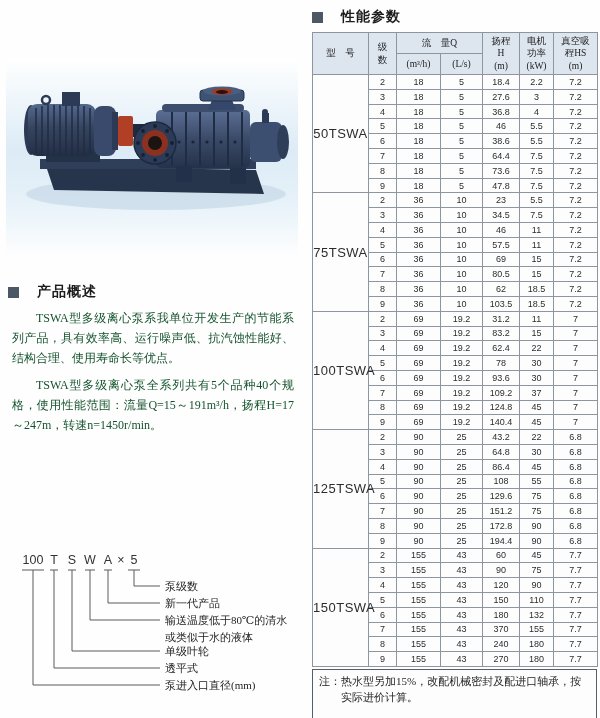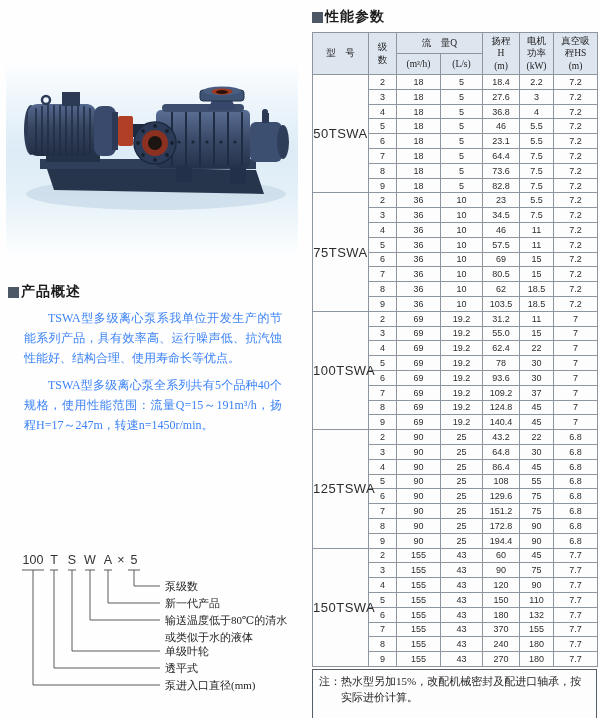--- a/index.html
+++ b/index.html
@@ -4,36 +4,36 @@
 <style>
   html,body{margin:0;padding:0;}
   body{
     width:600px;height:718px;position:relative;background:#fefefe;
     font-family:"Liberation Sans","DejaVu Sans",sans-serif;color:#222;
     overflow:hidden;
   }
   .abs{position:absolute;}
 
   
-  .sec-title{display:flex;align-items:center;gap:2px;}
+  .sec-title{display:flex;align-items:center;gap:18px;}
   .bullet{width:11px;height:11px;background:#4c5866;flex:0 0 auto;}
   .sec-title-text{font-weight:bold;font-size:14px;color:#1c1c1c;letter-spacing:1px;}
 
   
   .photo{
     left:6px;top:58px;width:292px;height:202px;
     background:linear-gradient(180deg,#ffffff 0%,#f2f8fc 16%,#dcebf6 46%,#e7f2f9 72%,#ffffff 100%);
   }
 
   
   .overview{left:8px;top:283px;width:290px;}
   .overview p{
-    margin:7px 16px 0;text-indent:2em;text-align:justify;
+    margin:7px 4px 0;text-indent:2em;text-align:justify;
     font-family:"Liberation Serif","DejaVu Serif",serif;
-    font-size:12px;line-height:20px;color:#3b82f6;
+    font-size:12px;line-height:20px;color:#14532d;
   }
 
   
   .model{left:8px;top:546px;width:292px;}
   .diagram{display:block;margin-top:4px;}
   .diagram line{stroke:#5a5a5a;stroke-width:1;}
   .code-char{font-family:"Liberation Sans","DejaVu Sans",sans-serif;font-size:12.5px;fill:#333;}
   .lbl{font-family:"Liberation Serif","DejaVu Serif",serif;font-size:11px;fill:#222;}
 
   
@@ -267,21 +267,21 @@
           <td>18</td>
           <td>5</td>
           <td>46</td>
           <td>5.5</td>
           <td>7.2</td>
         </tr>
         <tr>
           <td>6</td>
           <td>18</td>
           <td>5</td>
-          <td>23.1</td>
+          <td>38.6</td>
           <td>5.5</td>
           <td>7.2</td>
         </tr>
         <tr>
           <td>7</td>
           <td>18</td>
           <td>5</td>
           <td>64.4</td>
           <td>7.5</td>
           <td>7.2</td>
@@ -291,21 +291,21 @@
           <td>18</td>
           <td>5</td>
           <td>73.6</td>
           <td>7.5</td>
           <td>7.2</td>
         </tr>
         <tr>
           <td>9</td>
           <td>18</td>
           <td>5</td>
-          <td>82.8</td>
+          <td>47.8</td>
           <td>7.5</td>
           <td>7.2</td>
         </tr>
         <tr class="group-start">
           <td rowspan="8" class="model-cell">75TSWA</td>
           <td>2</td>
           <td>36</td>
           <td>10</td>
           <td>23</td>
           <td>5.5</td>
@@ -373,21 +373,21 @@
           <td>69</td>
           <td>19.2</td>
           <td>31.2</td>
           <td>11</td>
           <td>7</td>
         </tr>
         <tr>
           <td>3</td>
           <td>69</td>
           <td>19.2</td>
-          <td>55.0</td>
+          <td>83.2</td>
           <td>15</td>
           <td>7</td>
         </tr>
         <tr>
           <td>4</td>
           <td>69</td>
           <td>19.2</td>
           <td>62.4</td>
           <td>22</td>
           <td>7</td>

